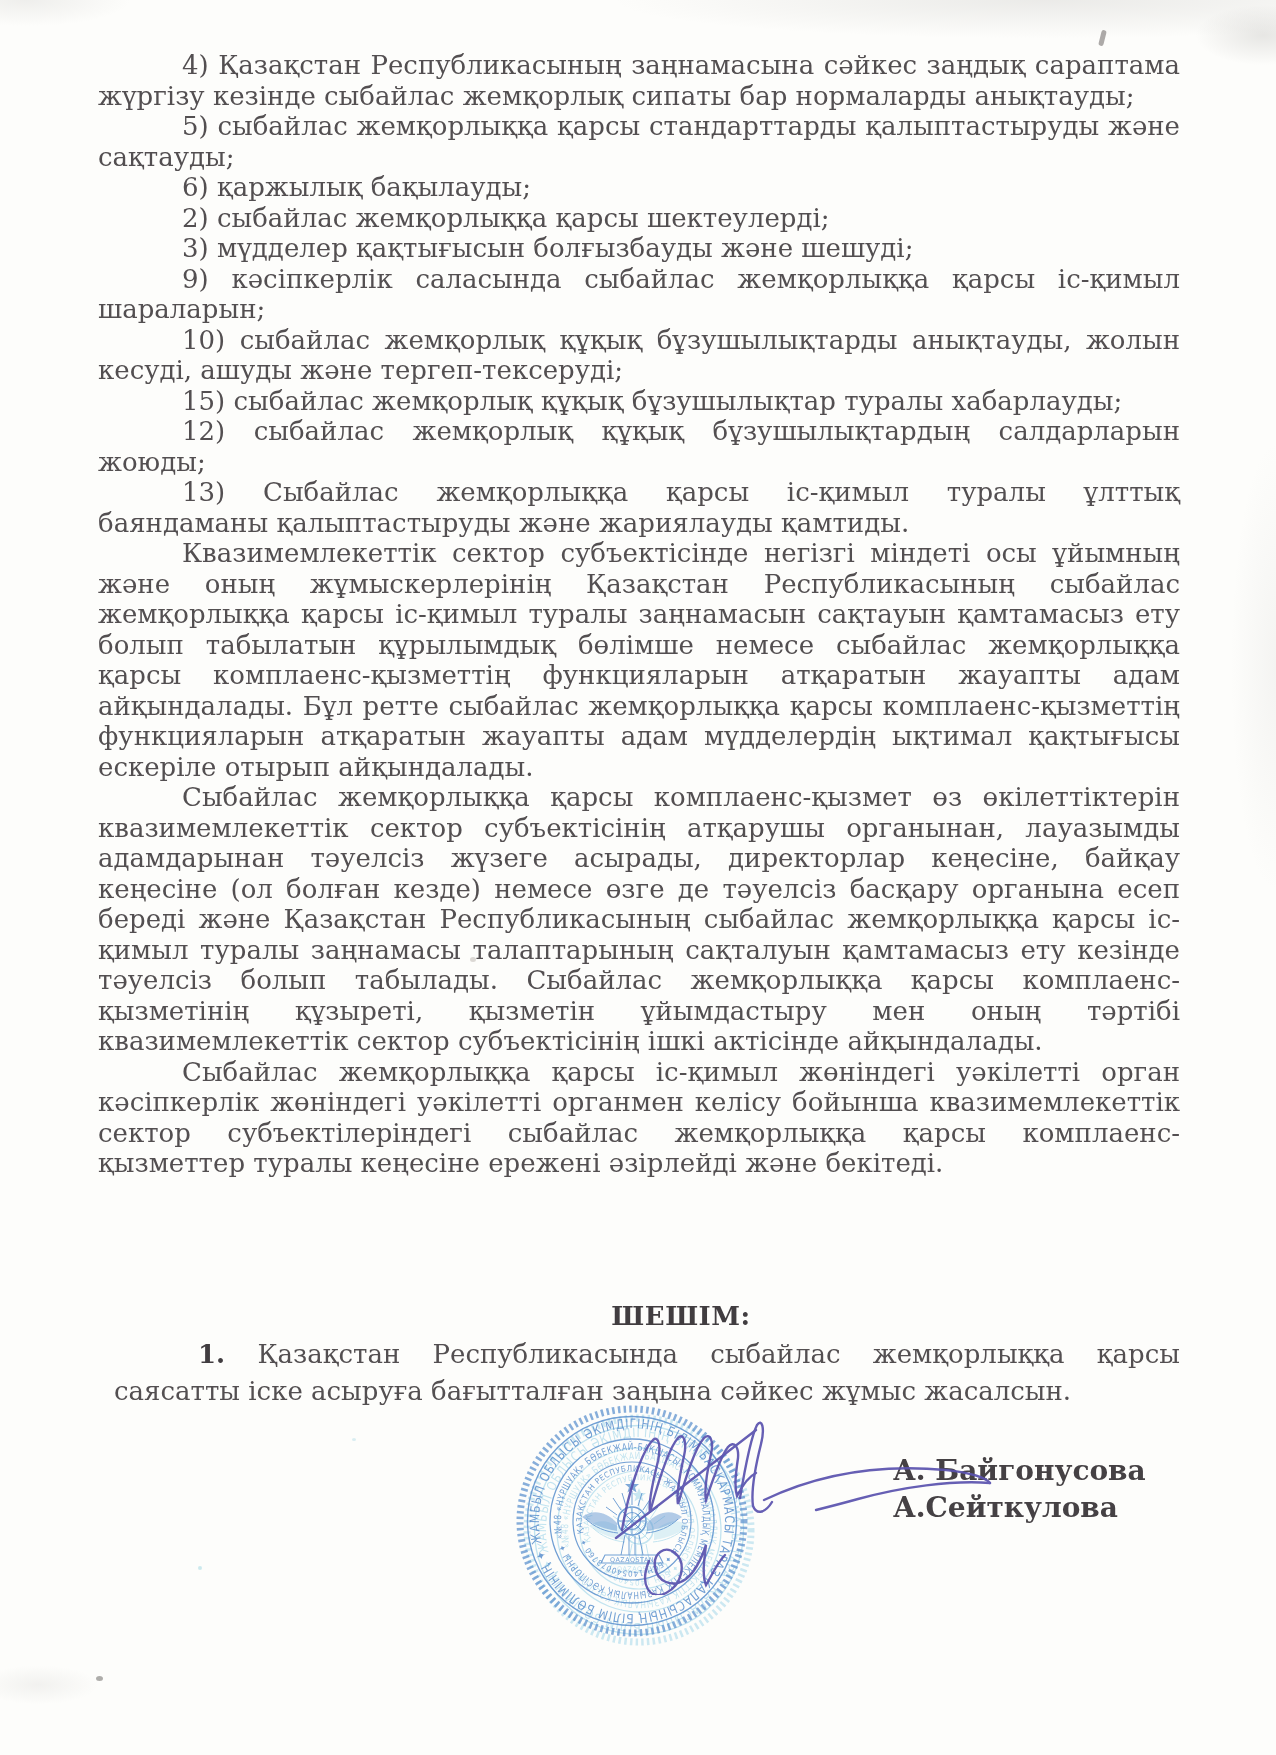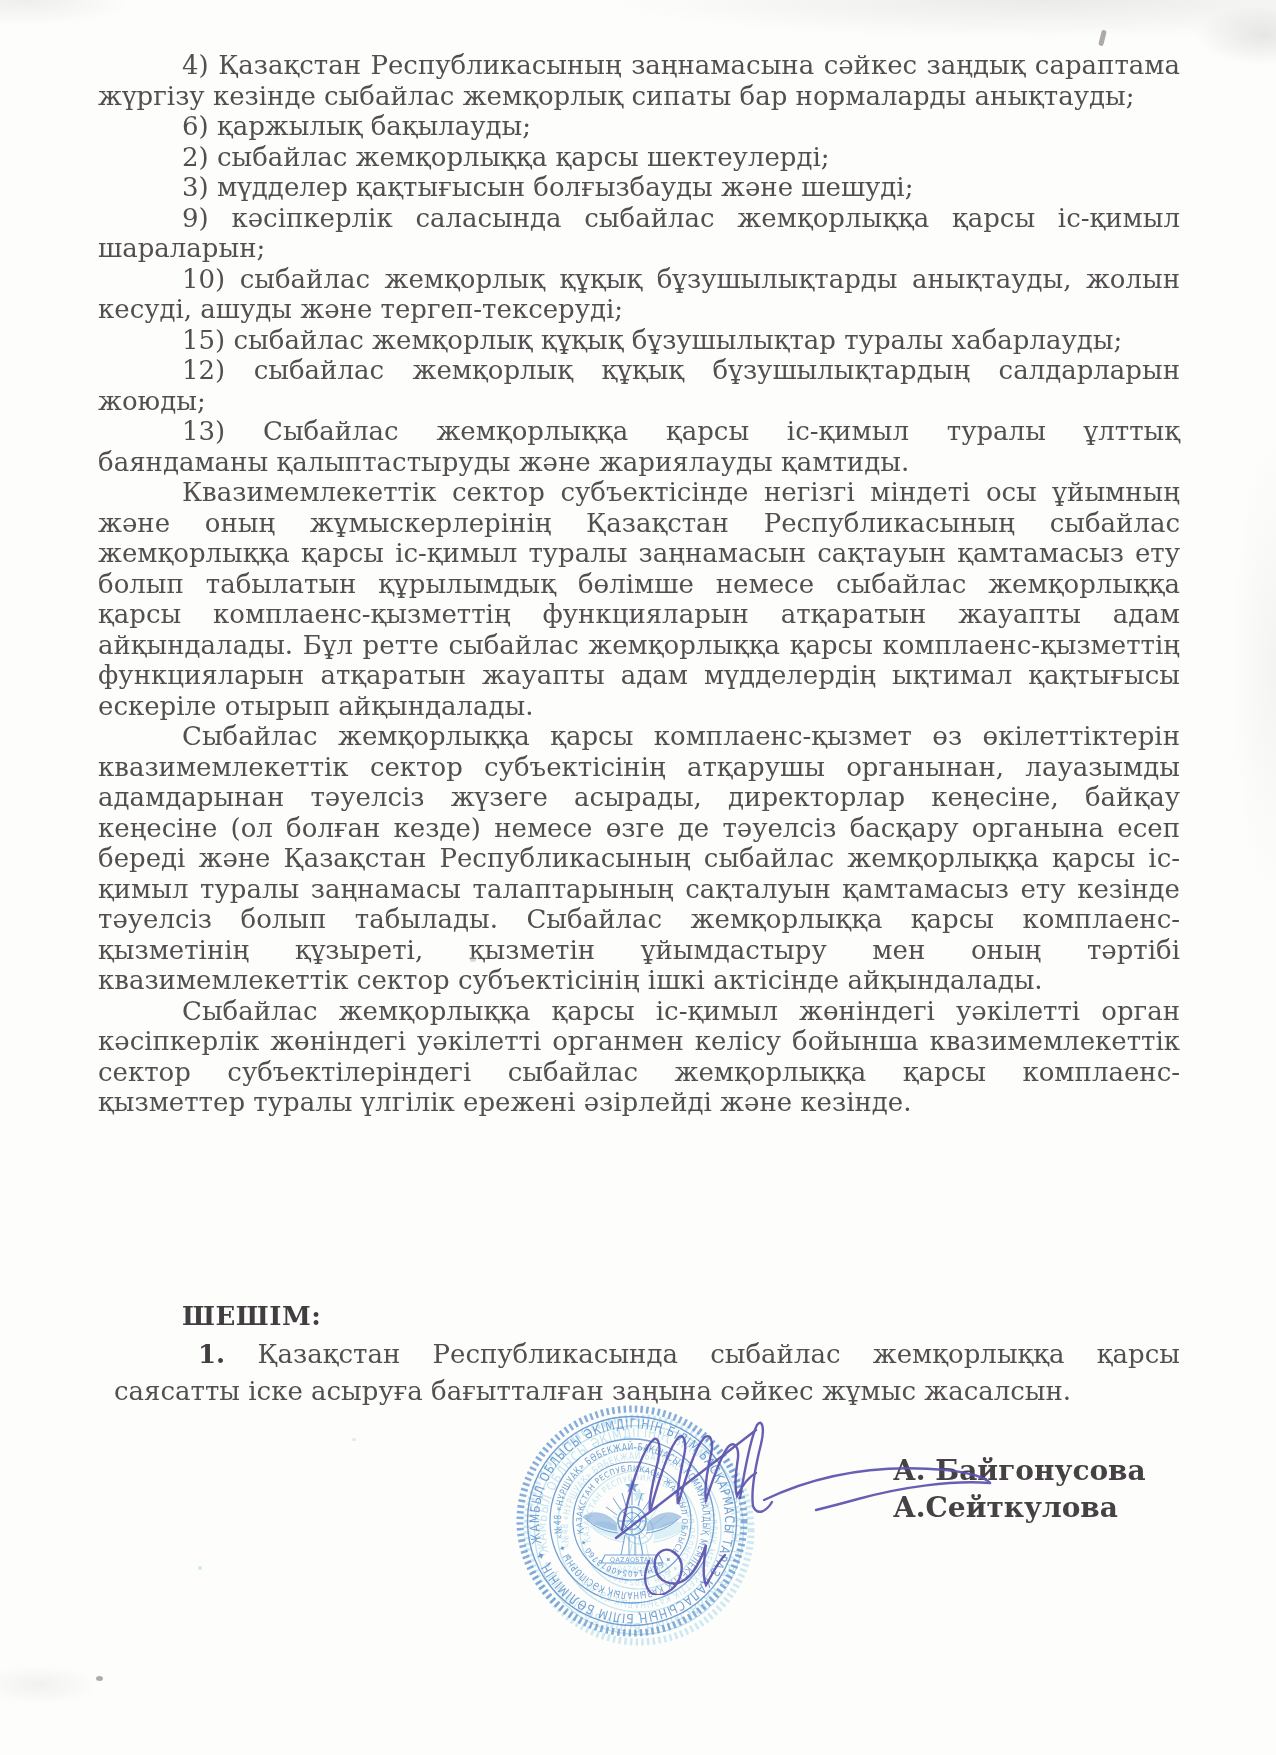--- a/index.html
+++ b/index.html
@@ -18,21 +18,21 @@
     font-family:"DejaVu Serif","Liberation Serif",serif;
     color:#4e4a4c;
   }
   .body-text{
     position:absolute;left:98px;top:50px;width:1082px;
     font-size:26px;line-height:30.5px;text-align:justify;
     color:#534f51;
   }
   .body-text p{margin:0;text-indent:84px;}
   .decision{position:absolute;left:98px;top:1298px;width:1082px;font-size:26px;line-height:36px;}
-  .decision .heading{margin:0;text-indent:84px;font-weight:bold;color:#413d40;letter-spacing:.5px;}
+  .decision .heading{margin:0;text-indent:84px;font-weight:bold;color:#413d40;letter-spacing:.5px;text-align:center;}
   .decision .item{margin:2px 0 0 16px;text-indent:84px;text-align:justify;color:#534f51;line-height:37px;}
   .decision .num{font-weight:bold;color:#413d40;}
   .sig-roles{position:absolute;left:183px;top:1452px;font-size:28px;line-height:37px;font-weight:bold;color:#454144;}
   .sig-names{position:absolute;left:893px;top:1452px;font-size:28px;line-height:37px;font-weight:bold;color:#454144;}
   .sig-roles div,.sig-names div{white-space:nowrap;}
   .stamp-wrap{position:absolute;left:492px;top:1381px;width:280px;height:280px;}
   .sign-wrap{position:absolute;left:575px;top:1395px;width:440px;height:200px;}
   .artifact-apos{
     position:absolute;left:1100px;top:30px;width:5px;height:16px;
     border-radius:3px;background:#8a8684;transform:rotate(14deg);opacity:.7;
@@ -43,31 +43,32 @@
   .speck.s3{left:352px;top:1438px;width:4px;height:3px;background:#cfe9ef;opacity:.8;}
   .speck.s4{left:470px;top:957px;width:6px;height:5px;background:#b9b4ae;opacity:.5;}
 </style>
 </head>
 <body>
 
 <div class="page">
 
   <div class="body-text">
     <p>4) Қазақстан Республикасының заңнамасына сәйкес заңдық сараптама жүргізу кезінде сыбайлас жемқорлық сипаты бар нормаларды анықтауды;</p>
+    <p>5) сыбайлас жемқорлыққа қарсы стандарттарды қалыптастыруды және сақтауды;</p>
     <p>6) қаржылық бақылауды;</p>
     <p>2) сыбайлас жемқорлыққа қарсы шектеулерді;</p>
     <p>3) мүдделер қақтығысын болғызбауды және шешуді;</p>
     <p>9) кәсіпкерлік саласында сыбайлас жемқорлыққа қарсы іс-қимыл шараларын;</p>
     <p>10) сыбайлас жемқорлық құқық бұзушылықтарды анықтауды, жолын кесуді, ашуды және тергеп-тексеруді;</p>
     <p>15) сыбайлас жемқорлық құқық бұзушылықтар туралы хабарлауды;</p>
     <p>12) сыбайлас жемқорлық құқық бұзушылықтардың салдарларын жоюды;</p>
     <p>13) Сыбайлас жемқорлыққа қарсы іс-қимыл туралы ұлттық баяндаманы қалыптастыруды және жариялауды қамтиды.</p>
     <p>Квазимемлекеттік сектор субъектісінде негізгі міндеті осы ұйымның және оның жұмыскерлерінің Қазақстан Республикасының сыбайлас жемқорлыққа қарсы іс-қимыл туралы заңнамасын сақтауын қамтамасыз ету болып табылатын құрылымдық бөлімше немесе сыбайлас жемқорлыққа қарсы комплаенс-қызметтің функцияларын атқаратын жауапты адам айқындалады. Бұл ретте сыбайлас жемқорлыққа қарсы комплаенс-қызметтің функцияларын атқаратын жауапты адам мүдделердің ықтимал қақтығысы ескеріле отырып айқындалады.</p>
     <p>Сыбайлас жемқорлыққа қарсы комплаенс-қызмет өз өкілеттіктерін квазимемлекеттік сектор субъектісінің атқарушы органынан, лауазымды адамдарынан тәуелсіз жүзеге асырады, директорлар кеңесіне, байқау кеңесіне (ол болған кезде) немесе өзге де тәуелсіз басқару органына есеп береді және Қазақстан Республикасының сыбайлас жемқорлыққа қарсы іс-қимыл туралы заңнамасы талаптарының сақталуын қамтамасыз ету кезінде тәуелсіз болып табылады. Сыбайлас жемқорлыққа қарсы комплаенс-қызметінің құзыреті, қызметін ұйымдастыру мен оның тәртібі квазимемлекеттік сектор субъектісінің ішкі актісінде айқындалады.</p>
-    <p>Сыбайлас жемқорлыққа қарсы іс-қимыл жөніндегі уәкілетті орган кәсіпкерлік жөніндегі уәкілетті органмен келісу бойынша квазимемлекеттік сектор субъектілеріндегі сыбайлас жемқорлыққа қарсы комплаенс-қызметтер туралы үлгілік ережені әзірлейді және кезінде.</p>
+    <p>Сыбайлас жемқорлыққа қарсы іс-қимыл жөніндегі уәкілетті орган кәсіпкерлік жөніндегі уәкілетті органмен келісу бойынша квазимемлекеттік сектор субъектілеріндегі сыбайлас жемқорлыққа қарсы комплаенс-қызметтер туралы кеңесіне ережені әзірлейді және бекітеді.</p>
   </div>
 
   <div class="decision">
     <p class="heading">ШЕШІМ:</p>
     <p class="item"><span class="num">1.</span><span> Қазақстан Республикасында сыбайлас жемқорлыққа қарсы саясатты іске асыруға бағытталған заңына сәйкес жұмыс жасалсын.</span></p>
   </div>
 
   <div class="sig-names">
     <div>А. Байгонусова</div>
     <div>А.Сейткулова</div>

